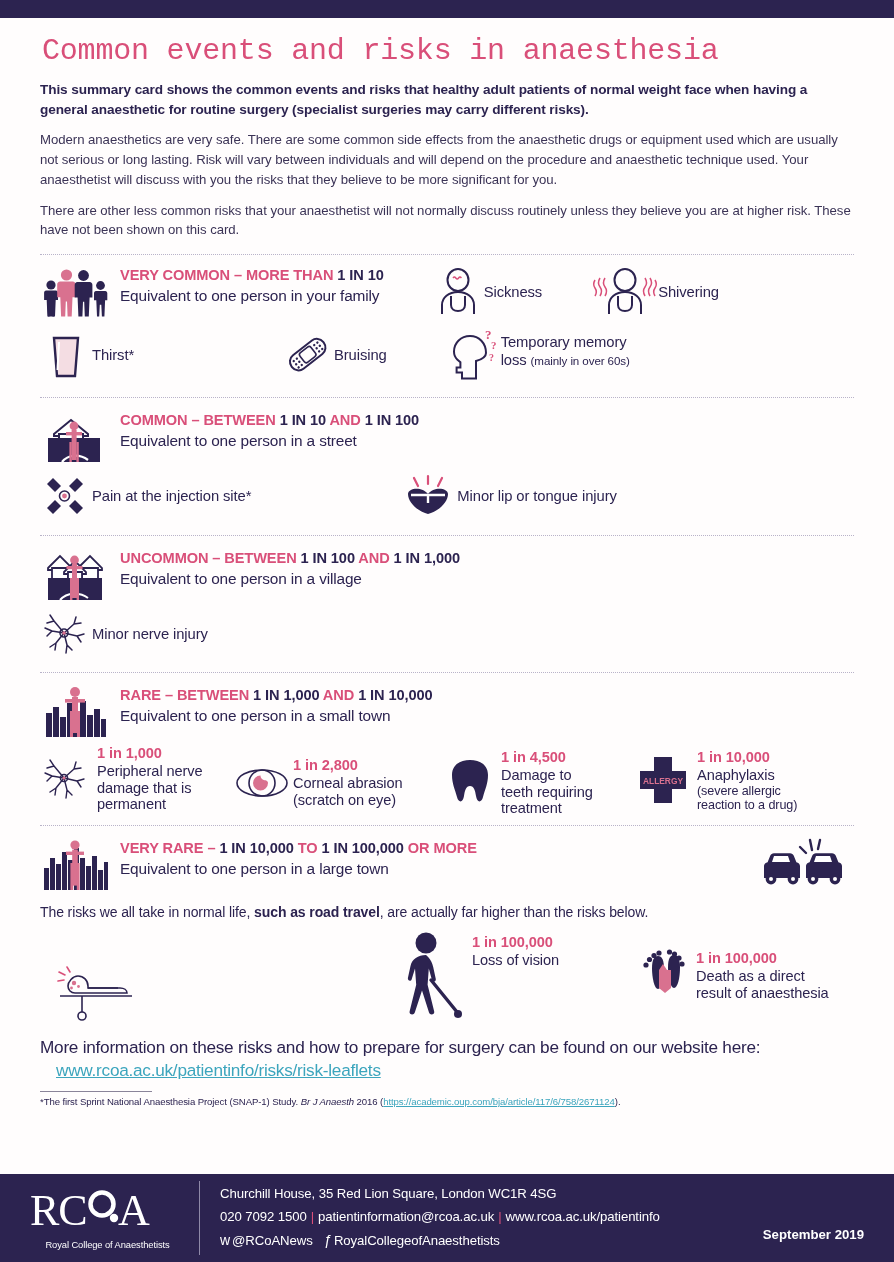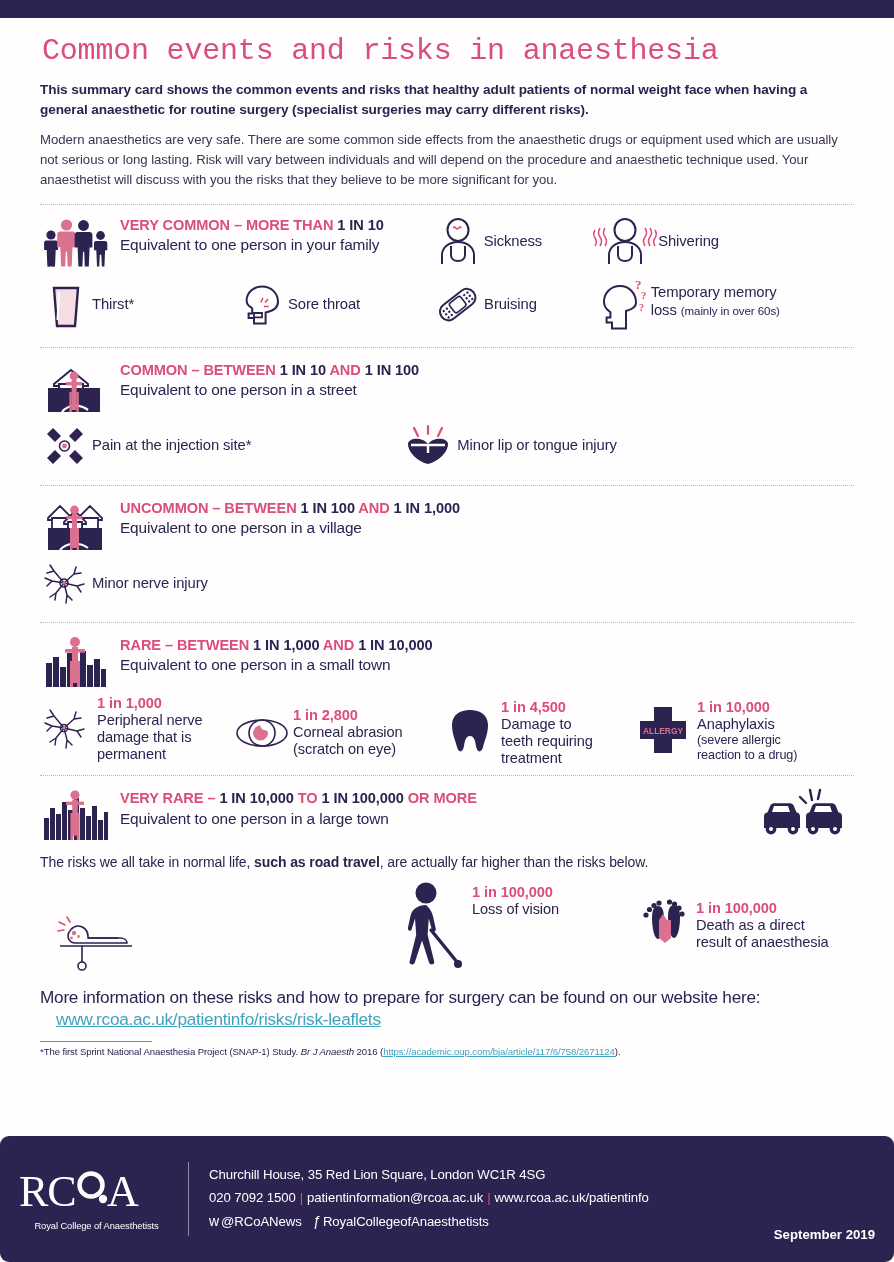--- a/index.html
+++ b/index.html
@@ -160,26 +160,25 @@
   .fn-rule {
     width: 112px;
     border-top: 1px solid #8a8499;
     margin-bottom: 4px;
   }
   
   .footer {
     position: absolute;
     left: 0; bottom: 0;
     width: 894px;
-    height: 126px;
+    height: 88px;
     background: #2c2350;
     display: flex;
     align-items: center;
-    padding: 0 19px;
-    border-radius: 9px;
+    padding: 0 30px;
   }
   .logo-wrap {
     width: 155px;
     min-width: 155px;
     text-align: center;
     color: #fff;
   }
   .logo-mark {
     font-size: 41px;
     letter-spacing: -1.5px;
@@ -222,20 +221,21 @@
 <body>
 
 <div class="page">
 
   <div class="topbar"></div>
 
   <div class="content">
     <h1 class="title">Common events and risks in anaesthesia</h1>
     <p class="lead">This summary card shows the common events and risks that healthy adult patients of normal weight face when having a general anaesthetic for routine surgery (specialist surgeries may carry different risks).</p>
     <p class="body-para">Modern anaesthetics are very safe. There are some common side effects from the anaesthetic drugs or equipment used which are usually not serious or long lasting. Risk will vary between individuals and will depend on the procedure and anaesthetic technique used. Your anaesthetist will discuss with you the risks that they believe to be more significant for you.</p>
+    <p class="body-para">There are other less common risks that your anaesthetist will not normally discuss routinely unless they believe you are at higher risk. These have not been shown on this card.</p>
   </div>
 
   <div class="divider" style="margin-top:14px"></div>
 
   <div class="band" style="padding-top:8px">
     <div class="band-head">
       <div class="band-icon">
         <svg width="70" height="52" viewBox="0 0 70 52">
 
           <g fill="#2c2350">
@@ -303,34 +303,20 @@
       <div class="item" style="width:170px">
         <div class="item-ic">
           <svg width="38" height="46" viewBox="0 0 38 46">
             <path d="M7 6h24l-3 38H10z" fill="#f4dde3" stroke="#2c2350" stroke-width="2.4"></path>
             <path d="M12 10l-1.5 28" stroke="#ffffff" stroke-width="2" fill="none"></path>
           </svg>
         </div>
         <div class="item-label">Thirst*</div>
       </div>
 
-      <div class="item" style="margin-left:26px">
-        <div class="item-ic">
-          <svg width="48" height="46" viewBox="0 0 48 46">
-            <path d="M40 20c0-9-7-15.5-16-15.5C16 4.5 9 10 8.6 18.2c-.2 3 .8 4.4 2.2 5.5l3.4 2.6v5.2h-3.6v4.4h5.4v5.6h11.6V30.5c7-1.4 12.4-4.6 12.4-10.5z" fill="none" stroke="#2c2350" stroke-width="2"></path>
-            <path d="M16 31h8v4.4h-8z" fill="none" stroke="#2c2350" stroke-width="1.8"></path>
-            <g stroke="#d94f79" stroke-width="1.6" fill="none">
-              <path d="M25 16l-2.2 4.4"></path>
-                <path d="M30 17l-3 3.6"></path>
-                <path d="M26 24.5h4.6"></path>
-            </g>
-          </svg>
-        </div>
-        <div class="item-label">Sore throat</div>
-      </div>
 
       <div class="item" style="margin-left:72px">
         <div class="item-ic">
           <svg width="48" height="44" viewBox="0 0 48 44">
             <g transform="rotate(-38 24 22)">
               <rect x="4" y="13" width="40" height="17" rx="8" fill="none" stroke="#2c2350" stroke-width="2"></rect>
               <rect x="17" y="15.5" width="14" height="12" rx="2.5" fill="none" stroke="#2c2350" stroke-width="1.6"></rect>
               <g fill="#2c2350">
                 <circle cx="9" cy="18" r="1.2"></circle>
                   <circle cx="13" cy="18" r="1.2"></circle>

